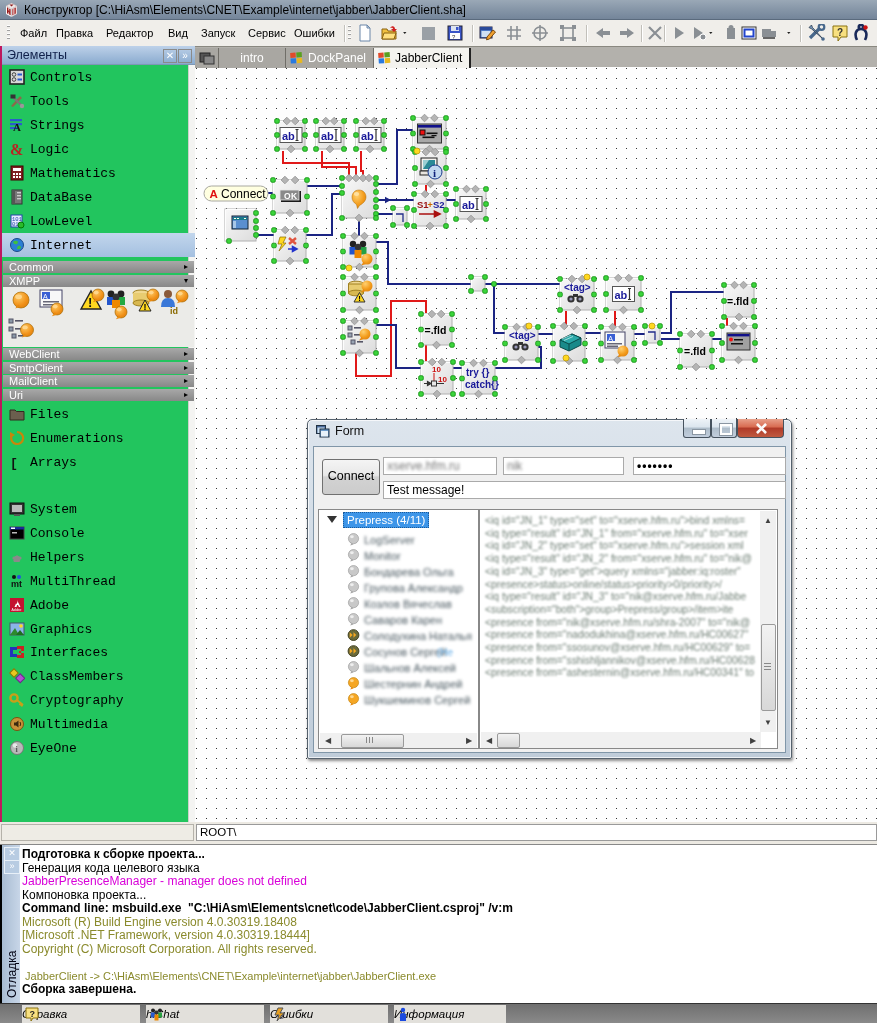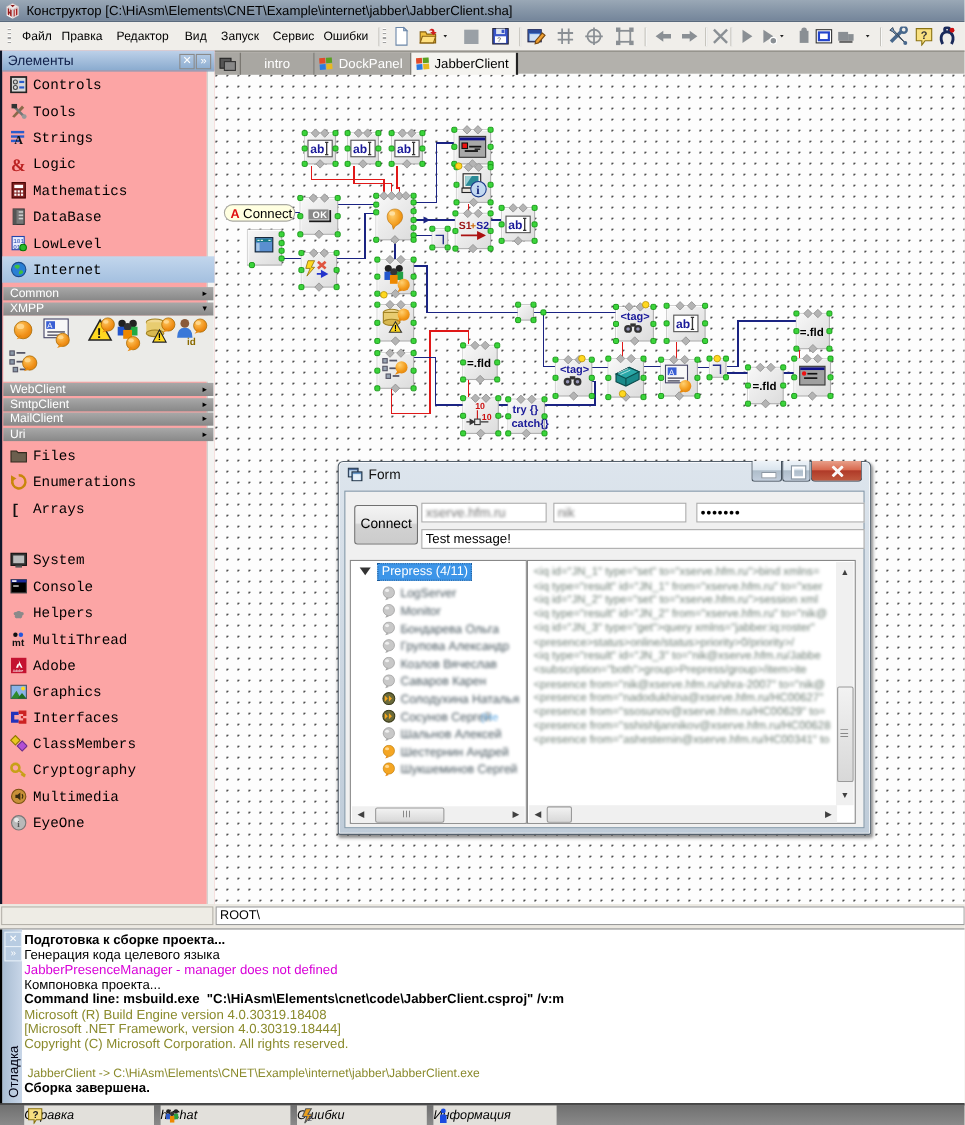--- a/index.html
+++ b/index.html
@@ -7,21 +7,21 @@
 #titlebar{left:0;top:0;width:877px;height:19px;
  background:linear-gradient(#9aa8b6,#8494a6 55%,#74859a);
  border-bottom:1px solid #5a6a7d;}
 #titlebar .ttext{position:absolute;left:24px;top:3px;font-size:12px;color:#000;white-space:nowrap;}
 #menubar{left:0;top:20px;width:877px;height:26px;background:#f0eeea;border-bottom:1px solid #c9c6bf;}
 .menuitem{position:absolute;top:7px;font-size:11px;color:#000;}
 .grip{position:absolute;top:5px;width:3px;height:16px;
  background:repeating-linear-gradient(#fff 0 1px,#a0a0a0 1px 2px,transparent 2px 4px);}
 .tsep{position:absolute;top:5px;width:1px;height:17px;background:#c2c0ba;border-right:1px solid #fff;}
 .ticon{position:absolute;top:4px;width:18px;height:18px;}
-#lpanel{left:0;top:46px;width:195px;height:776px;background:#fca5a5;border-left:2px solid #0f172a;box-sizing:border-box;}
+#lpanel{left:0;top:46px;width:195px;height:776px;background:#22c55e;border-left:2px solid #be185d;box-sizing:border-box;}
 #lphead{position:absolute;left:0;top:0;width:193px;height:18px;
  background:linear-gradient(#bdd1e9,#8aabcf);border-bottom:1px solid #7d97b5;}
 #lphead span{position:absolute;left:5px;top:2px;font-size:12.5px;color:#10204a;}
 .lpbtn{position:absolute;top:3px;width:12px;height:12px;border:1px solid #8a8a8a;
  color:#fff;font-size:10px;line-height:11px;text-align:center;}
 .litem{position:absolute;left:0;width:193px;height:24px;}
 .litem .lic{position:absolute;left:7px;top:4px;width:16px;height:16px;}
 .litem .ltx{position:absolute;left:28px;top:5px;font-size:13px;color:#000;font-family:Liberation Mono, monospace;}
 .lbar{position:absolute;left:1px;width:191px;height:12px;background:linear-gradient(#a8a8a8,#888);
  color:#fff;font-size:11px;line-height:12px;padding-left:6px;box-sizing:border-box;}

